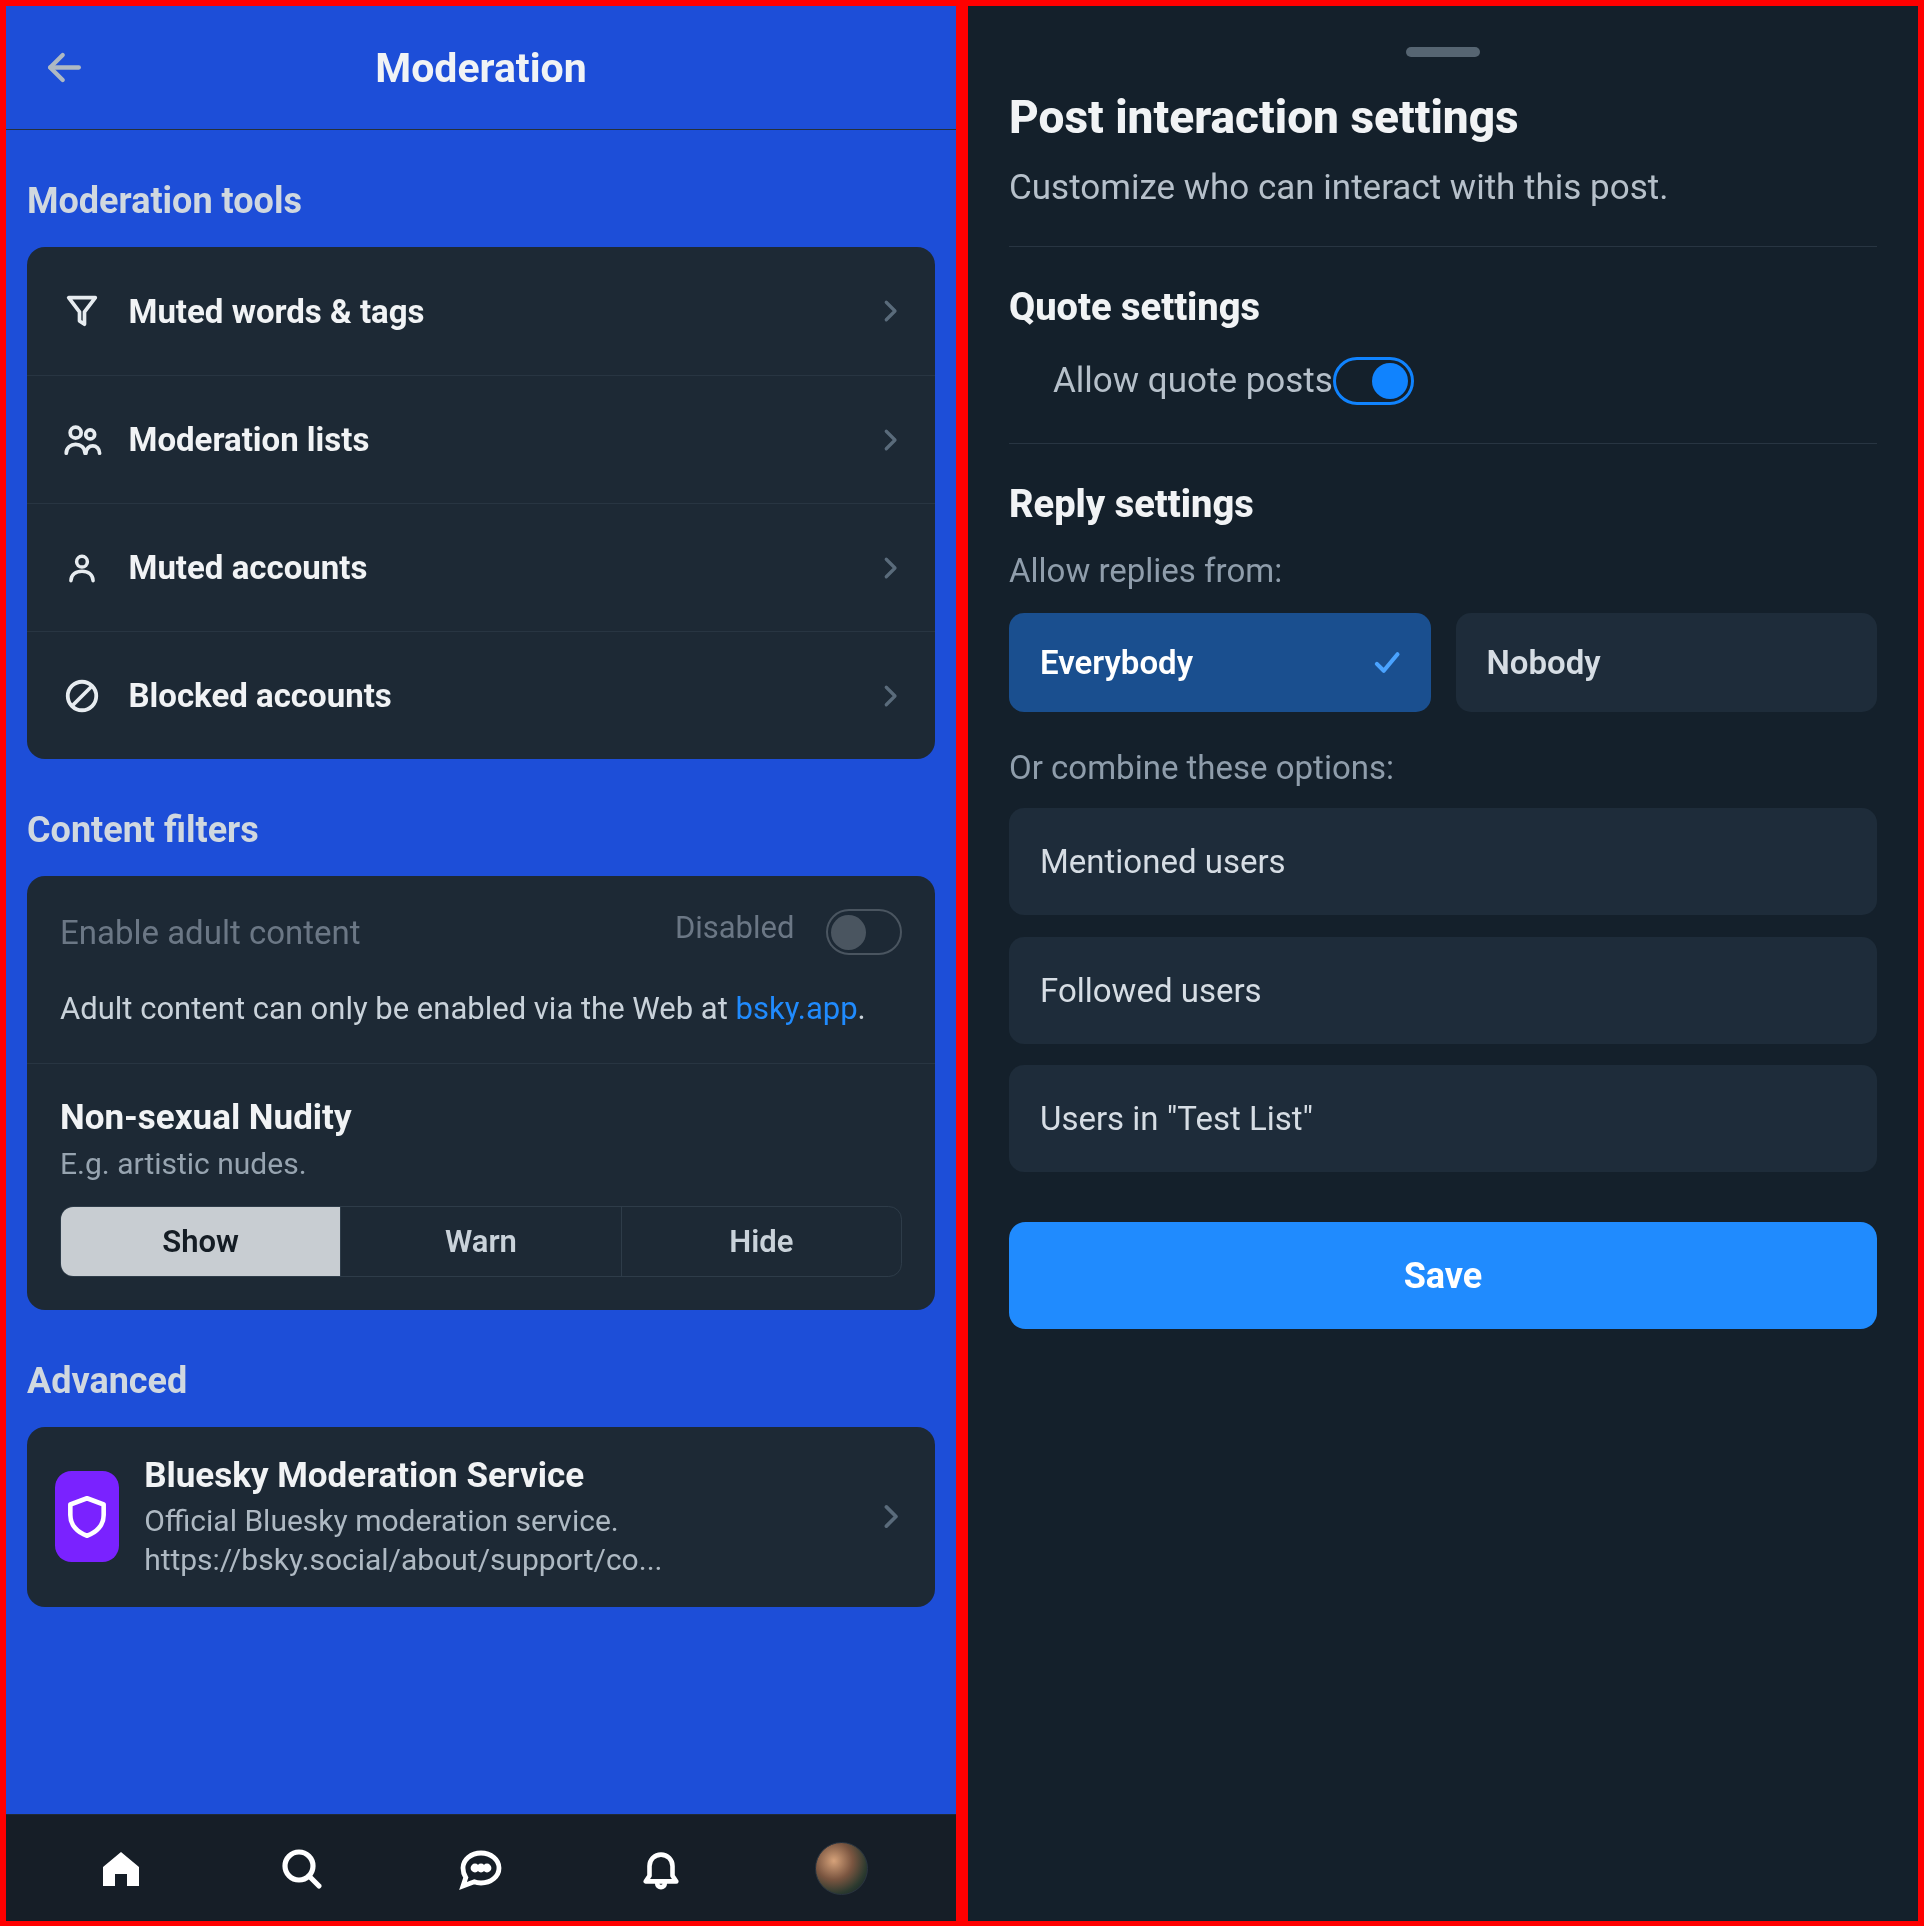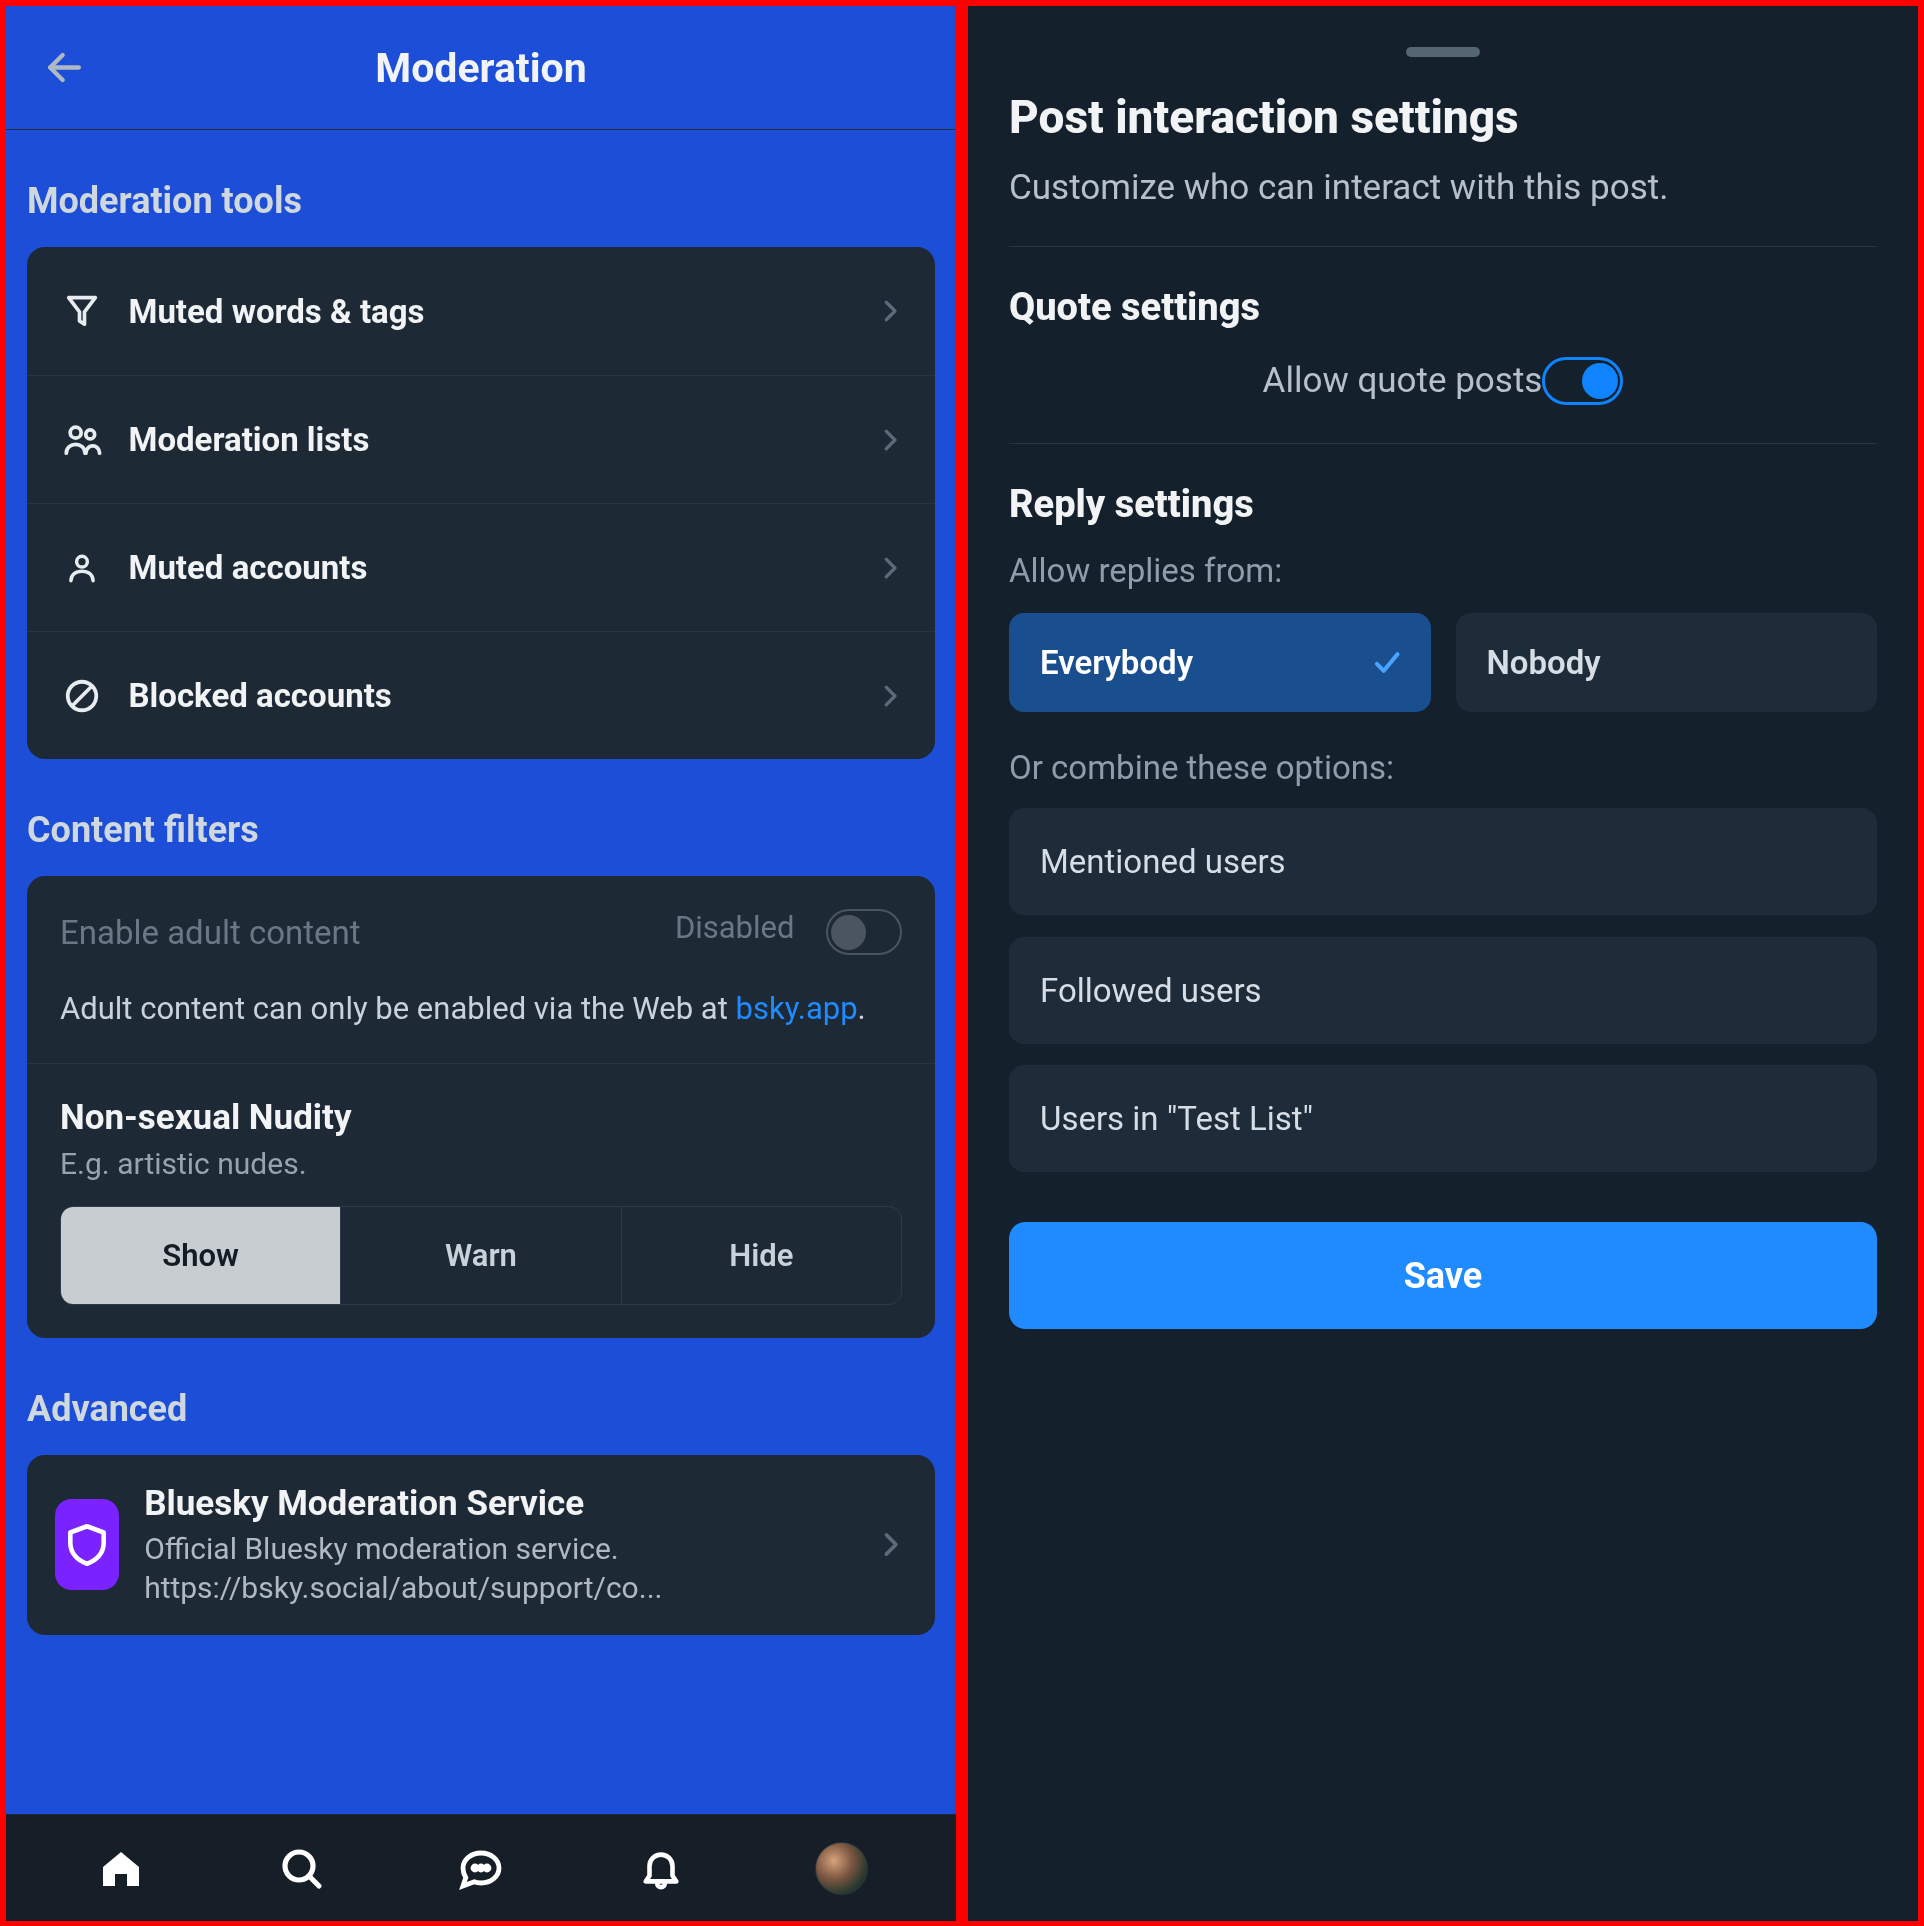--- a/index.html
+++ b/index.html
@@ -22,42 +22,42 @@
   .adult-head { display:flex; align-items:center; justify-content:space-between; }
   .adult-head .lbl { font-size:33px; color:#6b7785; }
   .adult-head .state { font-size:31px; color:#6b7785; margin-right:16.5px; }
   .toggle-off { width:76px; height:46px; border-radius:23px; border:2.5px solid #4a5560; display:flex; align-items:center; padding:3.3px; }
   .toggle-off .knob { width:35px; height:35px; border-radius:50%; background:#4a5560; }
   .adult-note { font-size:31px; color:#c9d2da; margin-top:33px; line-height:1.35; }
   .adult-note .link { color:#208bfe; }
   .divider { height:0.8px; background:#283542; margin:33px -33px; }
   .filter-title { font-size:35px; font-weight:700; color:#f1f3f5; }
   .filter-sub { font-size:30px; color:#97a4b0; margin-top:8.3px; }
-  .seg { display:flex; margin-top:25px; border:1.7px solid #2e3c49; border-radius:13.2px; overflow:hidden; height:99px; }
+  .seg { display:flex; margin-top:25px; border:1.7px solid #2e3c49; border-radius:13.2px; overflow:hidden; height:71px; }
   .seg .opt { flex:1; display:flex; align-items:center; justify-content:center; font-size:31px; font-weight:600; color:#c9d2da; border-left:1.7px solid #2e3c49; }
   .seg .opt:first-child { border-left:none; }
   .seg .opt.sel { background:#c8cdd2; color:#141c24; }
   .svc-card { background:#1d2935; border-radius:18px; padding:28px; display:flex; align-items:center; gap:25px; }
   .svc-icon { width:91px; height:91px; background:#7a22ff; border-radius:16.5px; display:flex; align-items:center; justify-content:center; }
   .svc-text .t { font-size:35px; font-weight:700; color:#f1f3f5; }
   .svc-text .d { font-size:30px; color:#aeb9c3; margin-top:5px; line-height:1.3; }
   .svc-card .chev-wrap { margin-left:auto; }
   .tabbar { position:absolute; bottom:0; left:0; right:0; height:107px; display:flex; align-items:center; justify-content:space-around; padding:0 25px; background:#161e27; border-top:0.8px solid #1f2a35; }
   .tab-item { width:58px; height:58px; display:flex; align-items:center; justify-content:center; }
   .avatar { width:53px; height:53px; border-radius:50%; background: radial-gradient(circle at 35% 35%, #d6a27a 0%, #7a5540 40%, #2b3a2f 70%, #0f1720 100%); border:1.7px solid #2a3540; }
 
   
   .paneB { background:#14202b; }
   .sheet-handle { width:74px; height:10px; background:#566572; border-radius:5px; margin:41px auto 0; }
   .padB { padding: 0 41px; }
   .titleB { font-size:46px; font-weight:800; color:#f1f3f5; margin-top:33px; }
   .subB { font-size:35px; color:#b6c0ca; margin-top:23px; }
   .hr { height:0.8px; background:#283542; margin:38px 0; }
   .h2B { font-size:38px; font-weight:800; color:#f1f3f5; }
-  .rowB { display:flex; align-items:center; justify-content:center; margin-top:28px; }
+  .rowB { display:flex; align-items:center; justify-content:flex-start; margin-top:28px;margin-left:44px; }
   .rowB .lbl { font-size:35px; color:#b6c0ca; }
   .toggle-on { width:81px; height:48px; border-radius:25px; border:3.3px solid #1083fe; display:flex; align-items:center; justify-content:flex-end; padding:2.5px; background:transparent; }
   .toggle-on .knob { width:36px; height:36px; border-radius:50%; background:#1083fe; }
   .smallLbl { font-size:33px; color:#8f9dab; margin-top:25px; }
   .chips { display:flex; gap:25px; margin-top:23px; }
   .chip { flex:1; height:99px; border-radius:15px; display:flex; align-items:center; padding:15px 31px; font-size:33px; font-weight:600; background:#1e2c3a; color:#d6dde4; position:relative; }
   .chip.sel { background:#1a4f8f; color:#ffffff; }
   .chip .check { position:absolute; right:28px; }
   .opt-list { display:flex; flex-direction:column; gap:21.5px; margin-top:21.5px; }
   .opt-row { height:107px; border-radius:15px; background:#1e2c3a; display:flex; align-items:center; padding:0 31px; font-size:33px; color:#d6dde4; }

